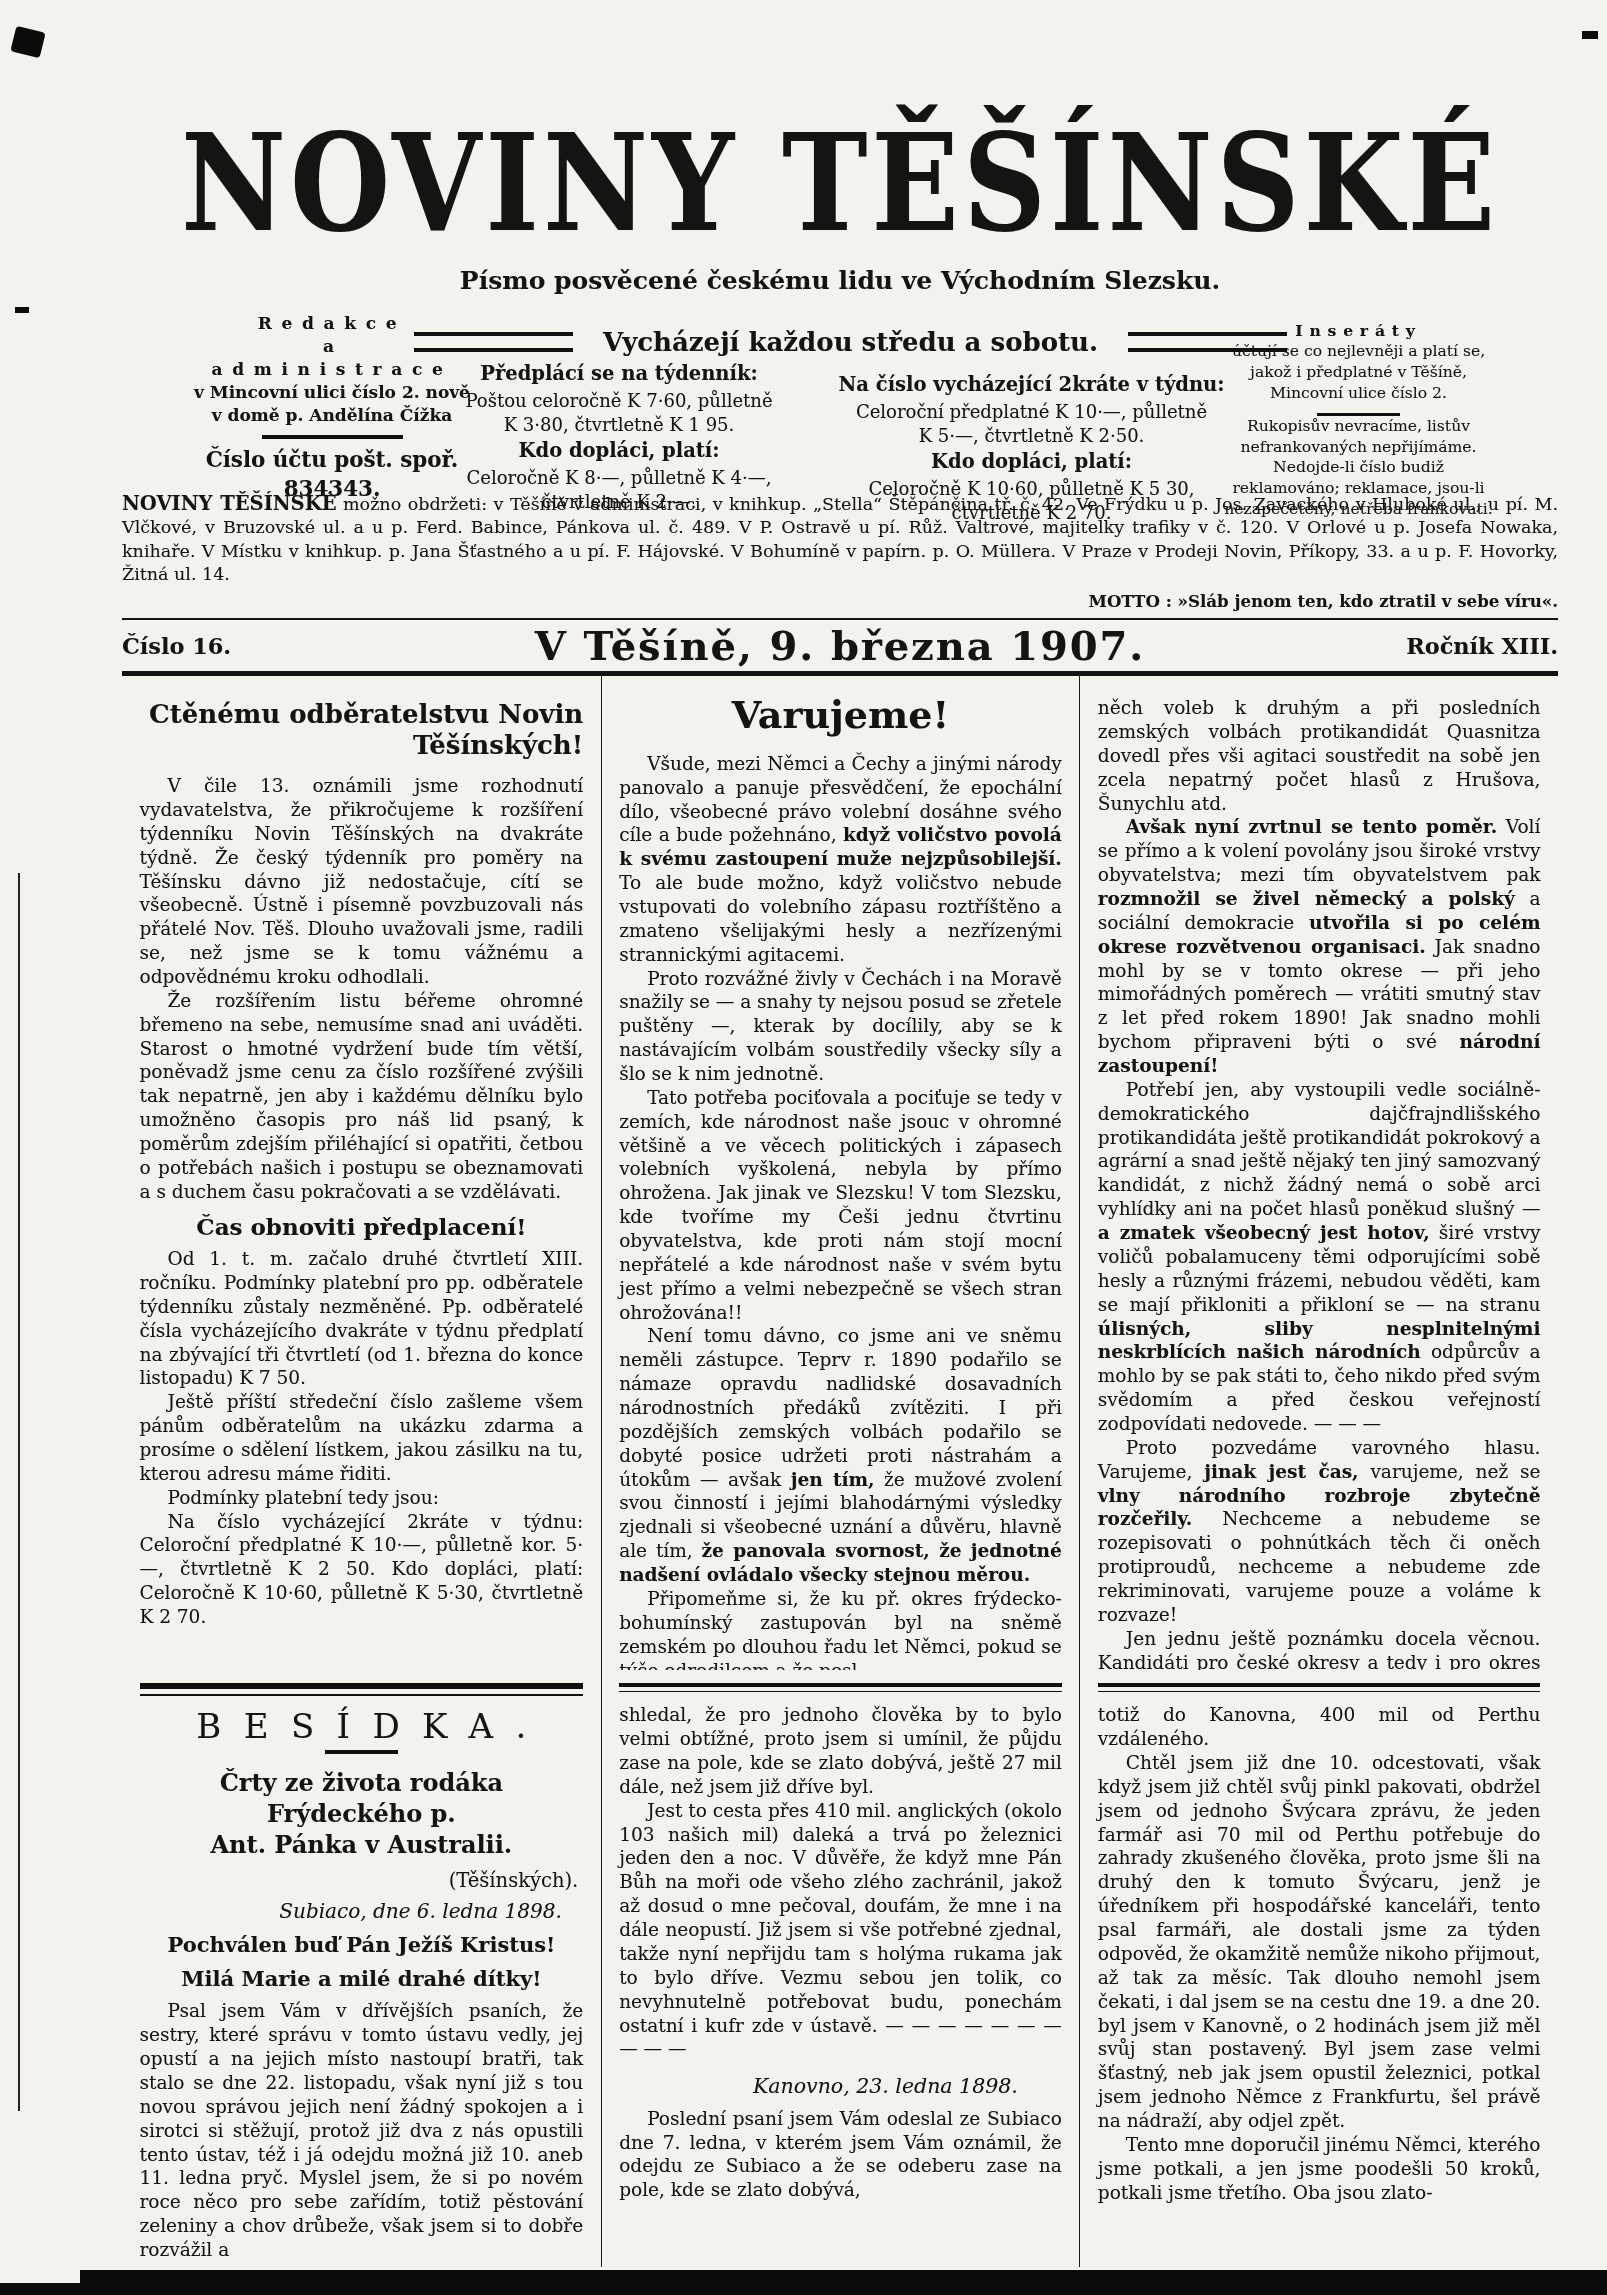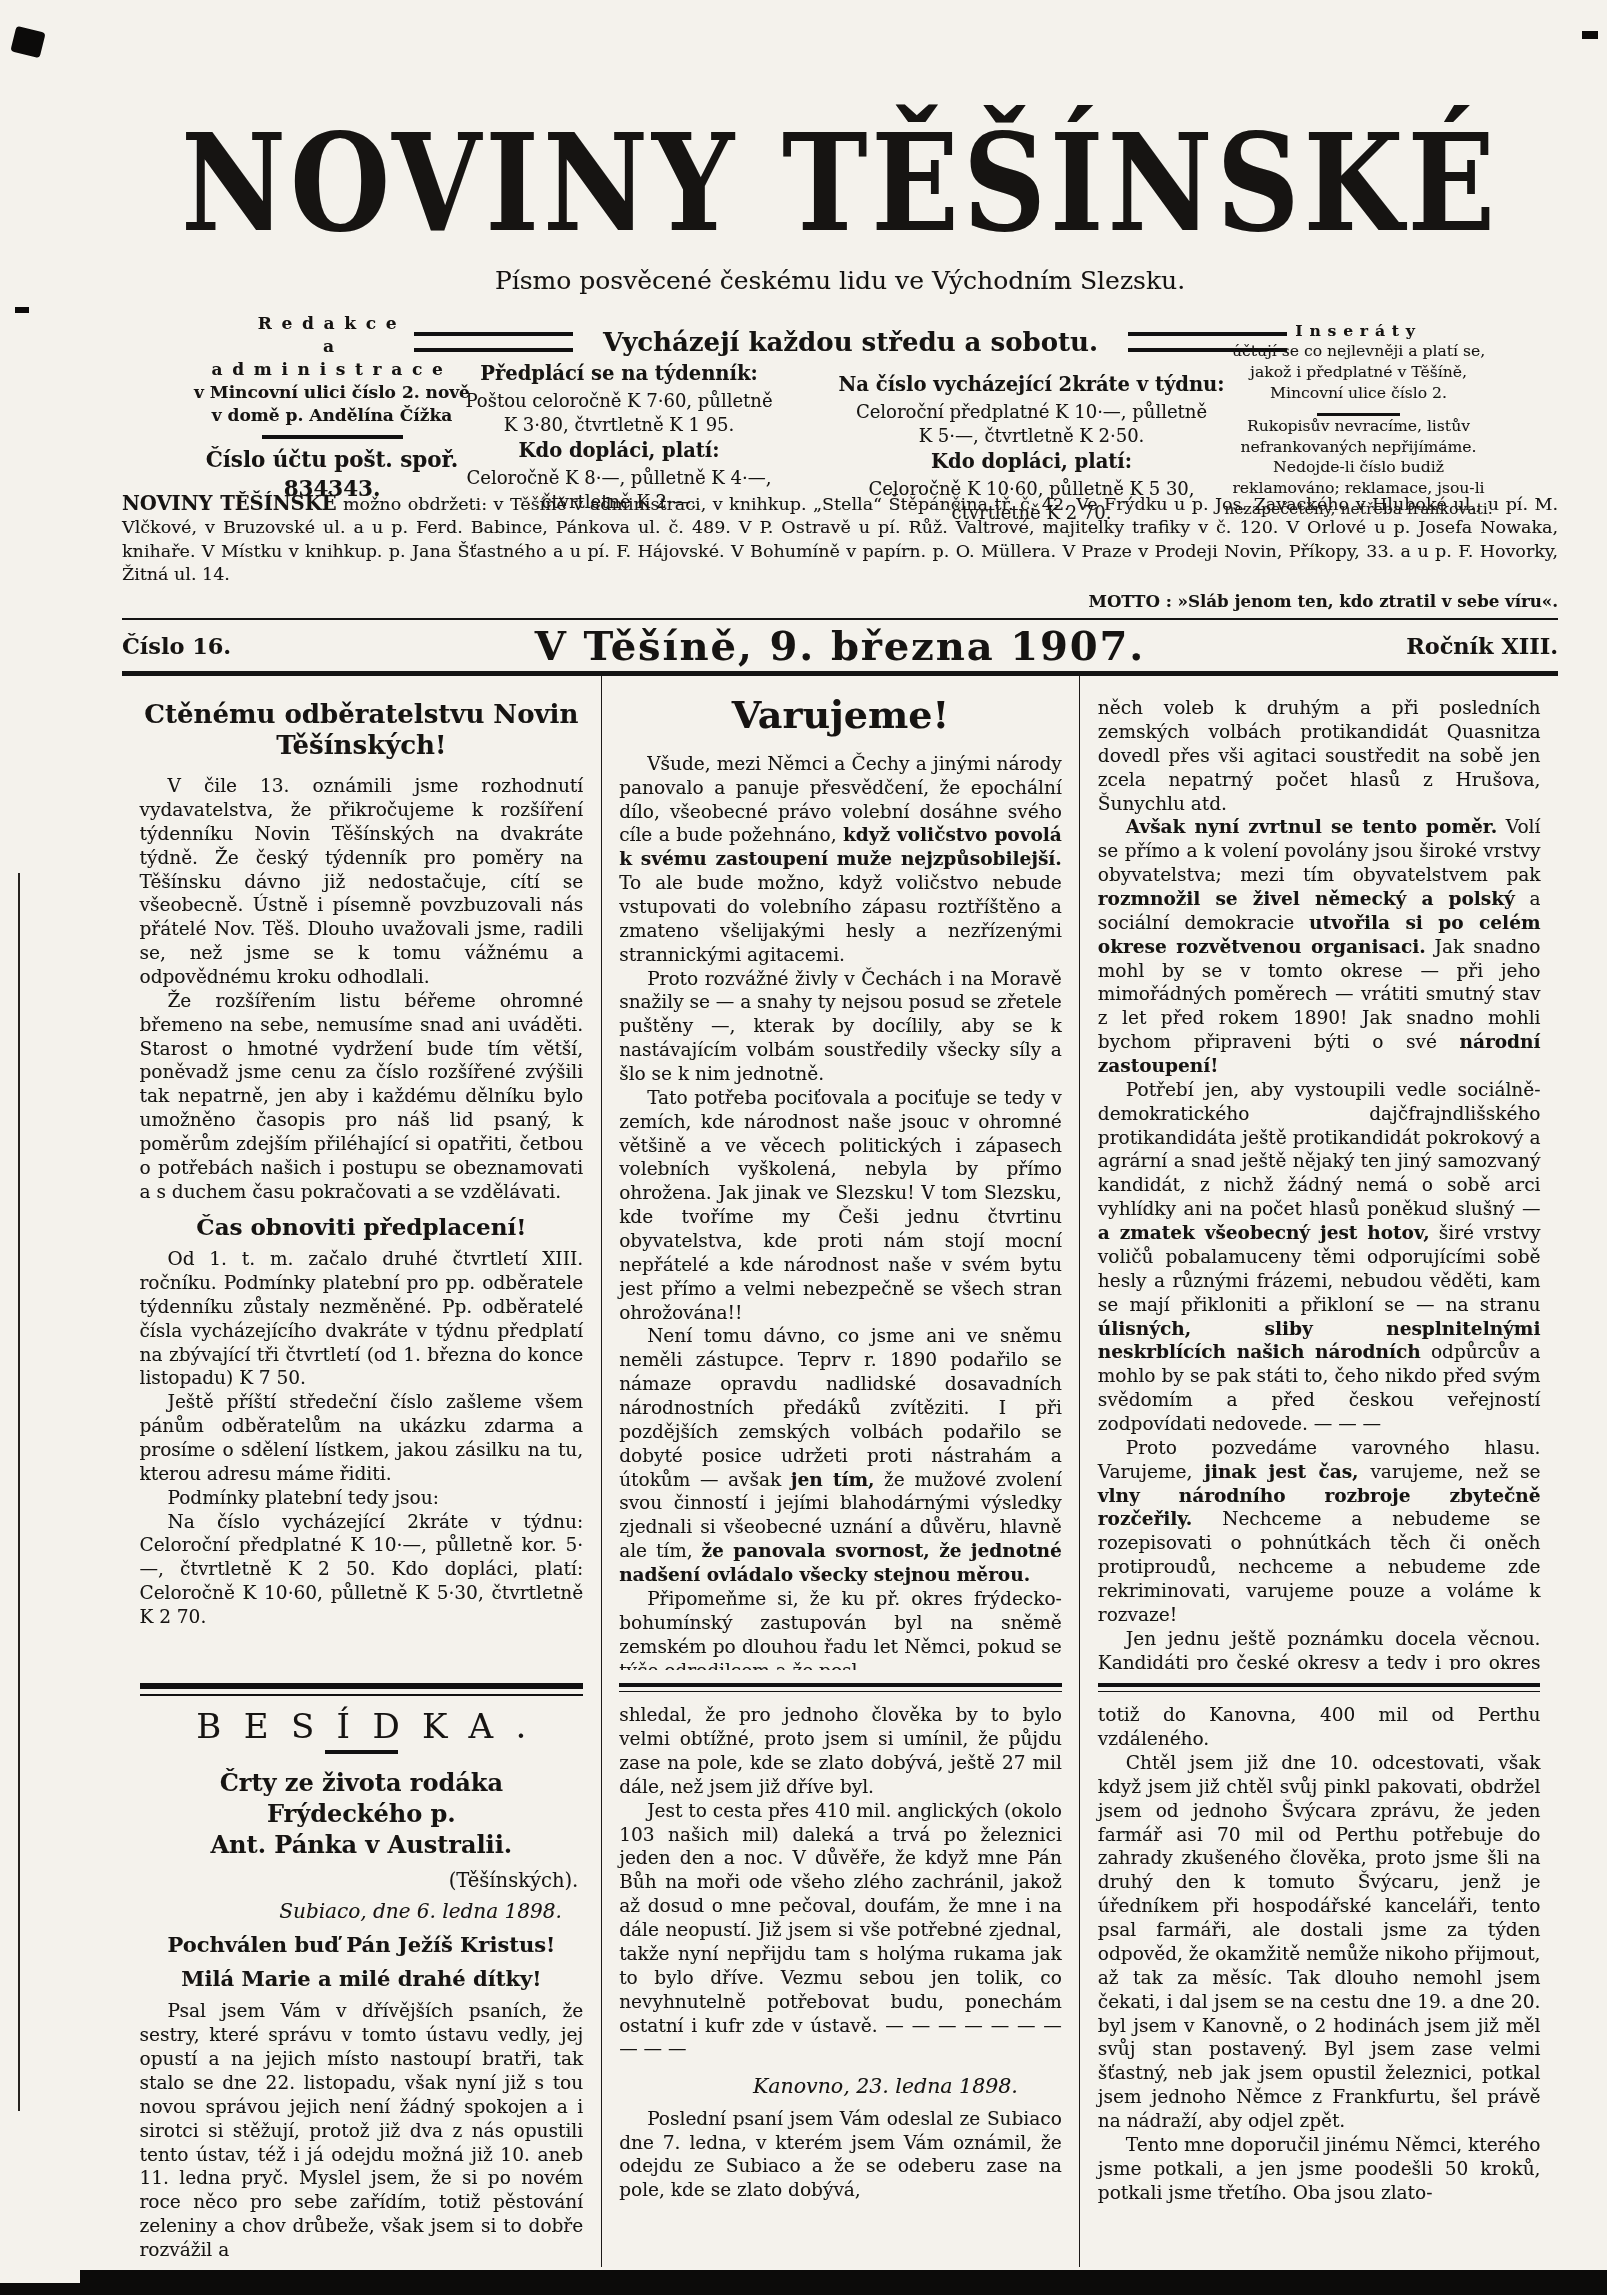--- a/index.html
+++ b/index.html
@@ -5,21 +5,21 @@
   html,body{margin:0;padding:0;background:#6b6b6b;}
   .sheet{position:relative;width:1608px;height:2295px;margin:0 auto;background:#f4f2ec;color:#161412;
          font-family:"DejaVu Serif","Liberation Serif",serif;overflow:hidden;
          text-shadow:0.2px 0.2px 0 rgba(20,18,14,.25);}
   .inner{padding:0 50px 0 122px;}
 
   
   .masthead-title{margin:0;padding-top:97px;text-align:center;font-size:115px;line-height:1;
                   font-weight:bold;letter-spacing:3.9px;white-space:nowrap;
                   transform:scaleY(1.18);transform-origin:top center;}
-  .masthead-sub{text-align:center;font-size:25px;font-weight:normal;margin-top:54px;}
+  .masthead-sub{text-align:center;font-size:25px;font-weight:bold;margin-top:54px;}
 
   
   .head-info{position:relative;height:185px;margin-top:3.9px;font-size:16.6px;}
   .banner{position:absolute;left:292px;top:28px;width:873px;display:flex;align-items:center;gap:30px;
           font-weight:bold;font-size:26px;white-space:nowrap;}
   .dblrule{flex:1;height:11.7px;border-top:4.4px solid #111;border-bottom:4.4px solid #111;}
   .hi{position:absolute;text-align:center;line-height:1.35;}
   .hi-left{left:54px;top:13.6px;width:312px;font-weight:bold;font-size:17px;}
   .hi-weekly{left:312px;top:62px;width:370px;font-size:18px;}
   .hi-twice{left:712px;top:73px;width:395px;font-size:18px;}
@@ -48,21 +48,21 @@
 
   
   .cols{display:flex;align-items:stretch;}
   .col{width:33.333%;box-sizing:border-box;padding:11.7px 17.5px 0 17.5px;}
   .col + .col{border-left:1.9px solid #1c1a18;}
   .cols-top{height:994px;overflow:hidden;}
   .cols-bottom{height:597px;overflow:hidden;}
 
   .p{font-size:18.5px;line-height:1.29;text-align:justify;text-indent:28px;margin:0;}
   .p.ni{text-indent:0;}
-  .article-title{font-size:26px;font-weight:bold;text-align:center;margin:11.7px 0 12.7px;line-height:1.2;}
+  .article-title{font-size:26px;font-weight:bold;text-align:right;margin:11.7px 0 12.7px;line-height:1.2;}
   .var-title{font-size:38px;font-weight:bold;text-align:center;margin:4.9px 0 14.6px;}
   .subhead{font-size:23px;font-weight:bold;text-align:center;margin:9.7px 0 6.8px;}
 
   .bes-rule{border-top:6.3px solid #111;border-bottom:2.4px solid #111;height:4.4px;margin:1.9px 0 10.7px;}
   .sect-rule{border-top:4.9px solid #111;border-bottom:1.9px solid #111;height:3.4px;margin:1.9px 0 11.7px;}
   .bes-title{font-size:34px;text-align:center;letter-spacing:22.4px;text-indent:22.4px;margin:2.9px 0 3.9px;font-weight:normal;}
   .bes-underline{width:73px;height:3.4px;background:#111;margin:0 auto 14.6px;}
   .bes-sub{font-size:24px;font-weight:bold;text-align:center;line-height:1.28;margin:0;}
   .bes-note{font-size:19.5px;text-align:right;margin:8.8px 4.9px 0 0;}
   .bes-date{font-size:20px;font-style:italic;text-align:right;margin:6.8px 21.4px 0 0;}

